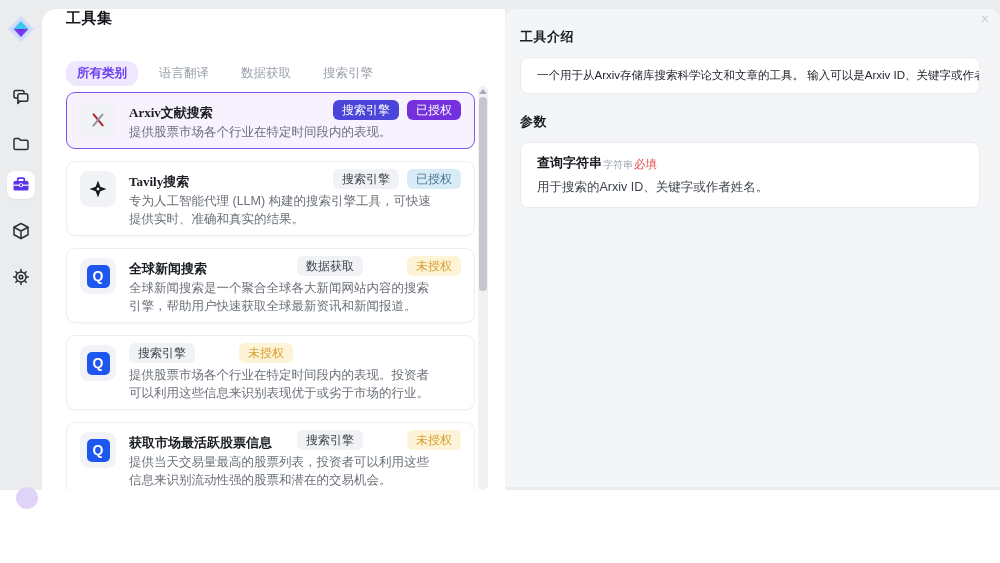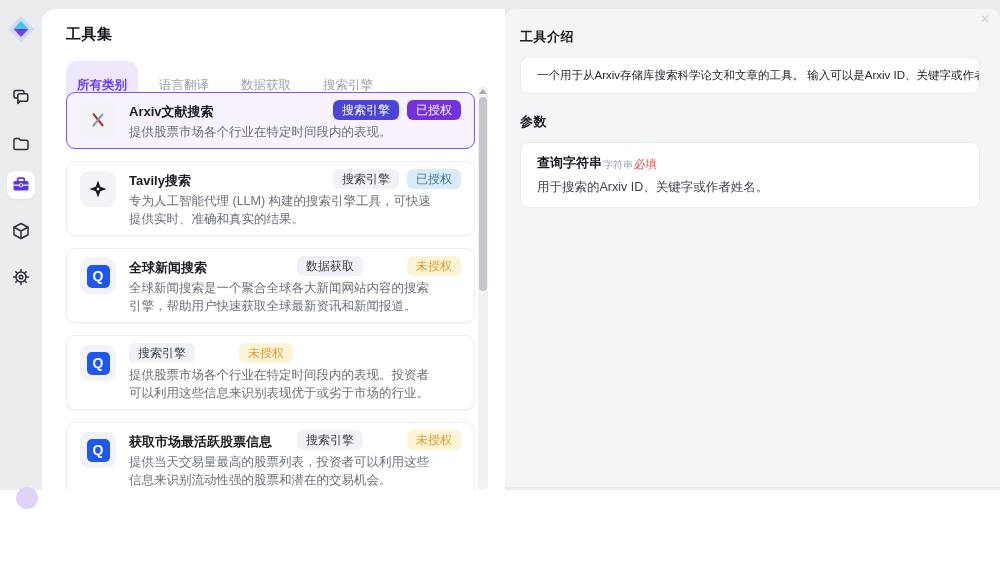--- a/index.html
+++ b/index.html
@@ -14,32 +14,32 @@
   .sidebar { position:absolute; left:0; top:0; width:42px; height:490px; }
   .logo { position:absolute; left:7px; top:15px; width:28px; height:28px; }
   .nav-item { position:absolute; left:12px; width:18px; height:18px; display:flex; align-items:center; justify-content:center; cursor:pointer; }
   .nav-active-bg { position:absolute; left:7px; top:171px; width:28px; height:28px; background:#ffffff; border-radius:8px; box-shadow:0 1px 2px rgba(0,0,0,.06); }
   .nav-chat { top:88px; } .nav-folder { top:135px; }
   .nav-toolbox { left:12px; top:176px; }
   .nav-cube { top:222px; } .nav-gear { top:268px; }
 
   
   .main-panel { position:absolute; left:42px; top:9px; width:463px; height:481px; background:#ffffff; border-radius:14px 0 0 0; }
-  .page-title { position:absolute; left:24px; top:16px; font-size:15px; font-weight:700; color:#15171c; letter-spacing:.5px; }
+  .page-title { position:absolute; left:24px; top:0; font-size:15px; font-weight:700; color:#15171c; letter-spacing:.5px; }
   .tabs { position:absolute; left:24px; top:52px; display:flex; gap:10px; align-items:center; }
-  .tab { font-size:12.5px; color:#9aa1ab; padding:16px 11px; border-radius:11px; cursor:pointer; white-space:nowrap; }
+  .tab { font-size:12.5px; color:#9aa1ab; padding:4px 11px; border-radius:11px; cursor:pointer; white-space:nowrap; }
   .tab.active { background:#eee7fd; color:#6b3ff0; font-weight:700; }
 
   .tool-list { position:absolute; left:24px; top:83px; width:409px; height:398px; overflow:hidden; display:flex; flex-direction:column; gap:12px; }
   .tool-card { display:flex; gap:13px; padding:7px 13px; background:#ffffff; border:1px solid #eceef2; border-radius:9px; box-shadow:0 1px 2px rgba(16,24,40,.04); cursor:pointer; flex:none; }
   .tool-card.selected { background:#f7f2fe; border:1px solid #7d55ef; box-shadow:none; }
   .icon-box { width:36px; height:36px; flex:none; margin-top:2px; background:#f2f3f6; border-radius:9px; display:flex; align-items:center; justify-content:center; }
   .q-badge { width:23px; height:23px; background:#1d57ef; border-radius:5px; color:#fff; font-weight:800; font-size:14px; display:flex; align-items:center; justify-content:center; }
   .card-body { flex:1; min-width:0; }
-  .card-head { display:flex; align-items:center; }
+  .card-head { display:flex; align-items:flex-end;font-family:Liberation Serif, serif; }
   .tool-title { flex:1; font-size:13px; line-height:15px; font-weight:700; color:#191c22; padding-top:2px; }
   .badges { display:flex; gap:8px; }
   .badge { font-size:12px; line-height:14px; padding:3px 9px; border-radius:6px; white-space:nowrap; }
   .b-cat-solid { background:#4a44d9; color:#ffffff; }
   .b-auth-solid { background:#7330dc; color:#ffffff; }
   .b-soft-gray { background:#f1f2f5; color:#40454f; }
   .b-soft-blue { background:#d8ecf8; color:#4a768f; }
   .b-soft-amber { background:#fdf3d6; color:#d9a032;margin-left:36px; }
   .tool-desc { margin-top:3px; max-width:306px; font-size:12.5px; line-height:18px; color:#6a7079; }
 

